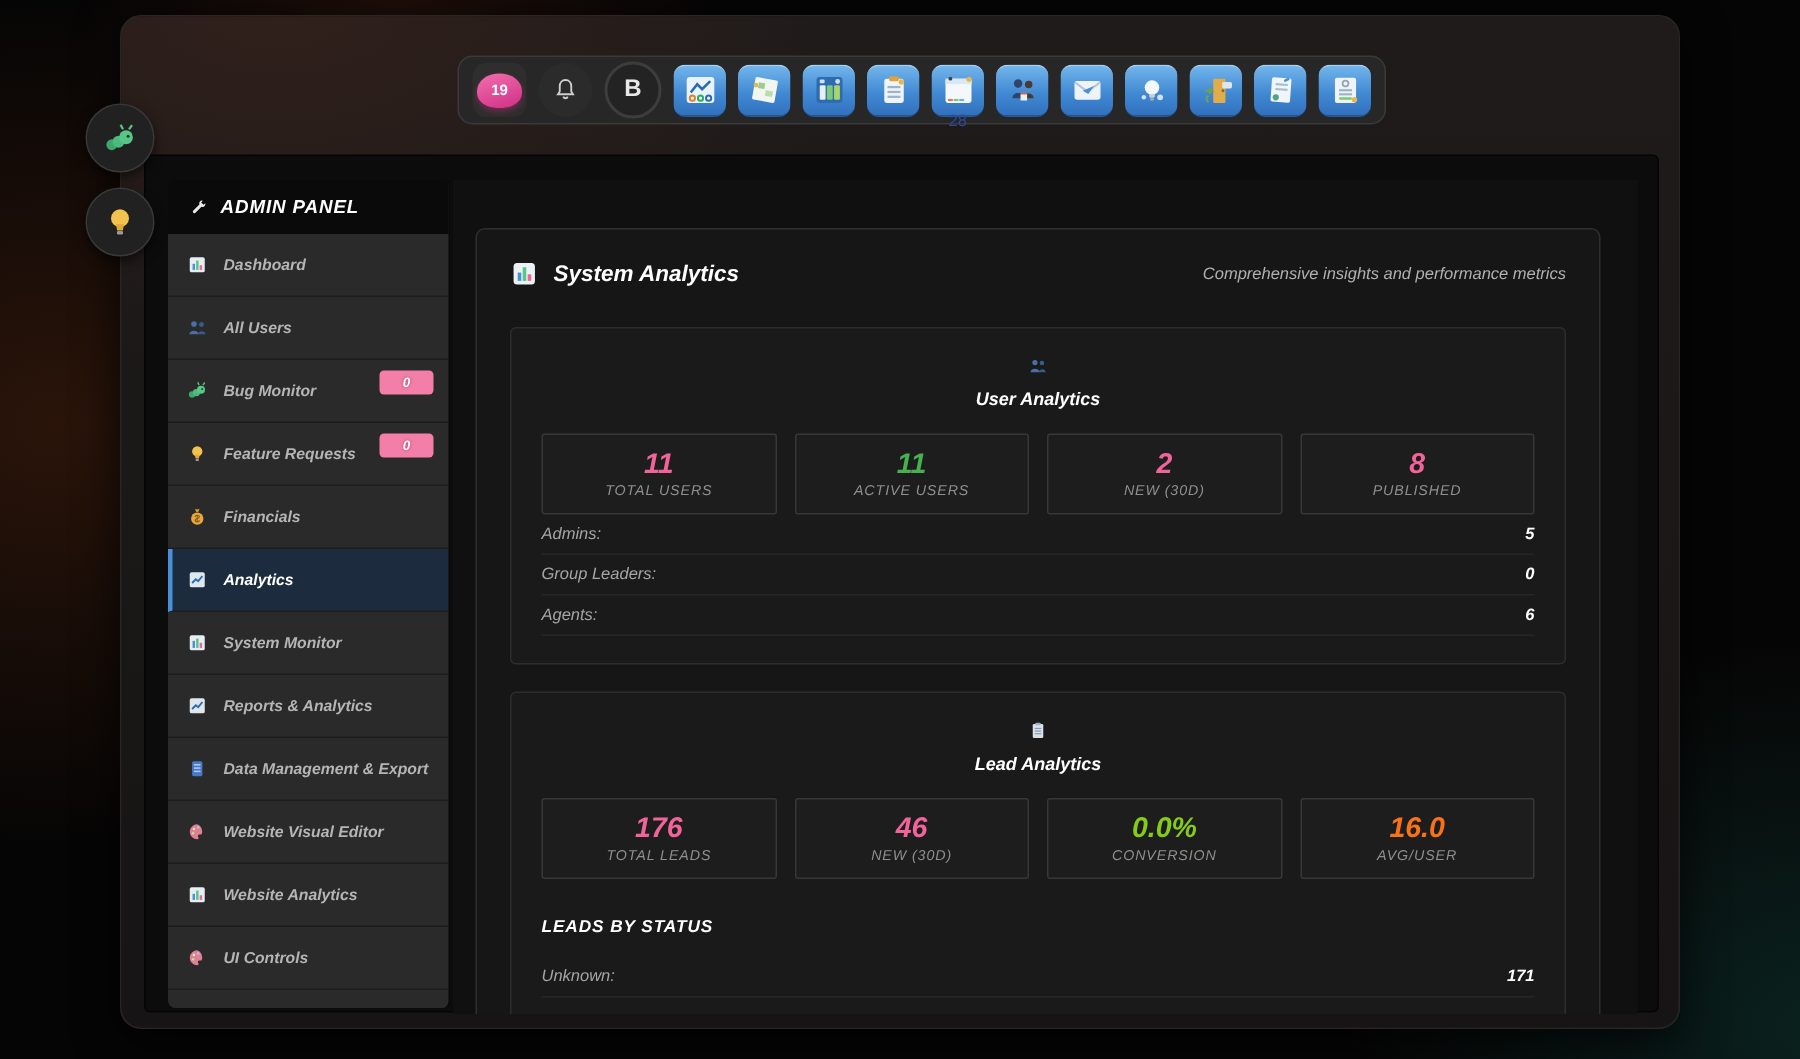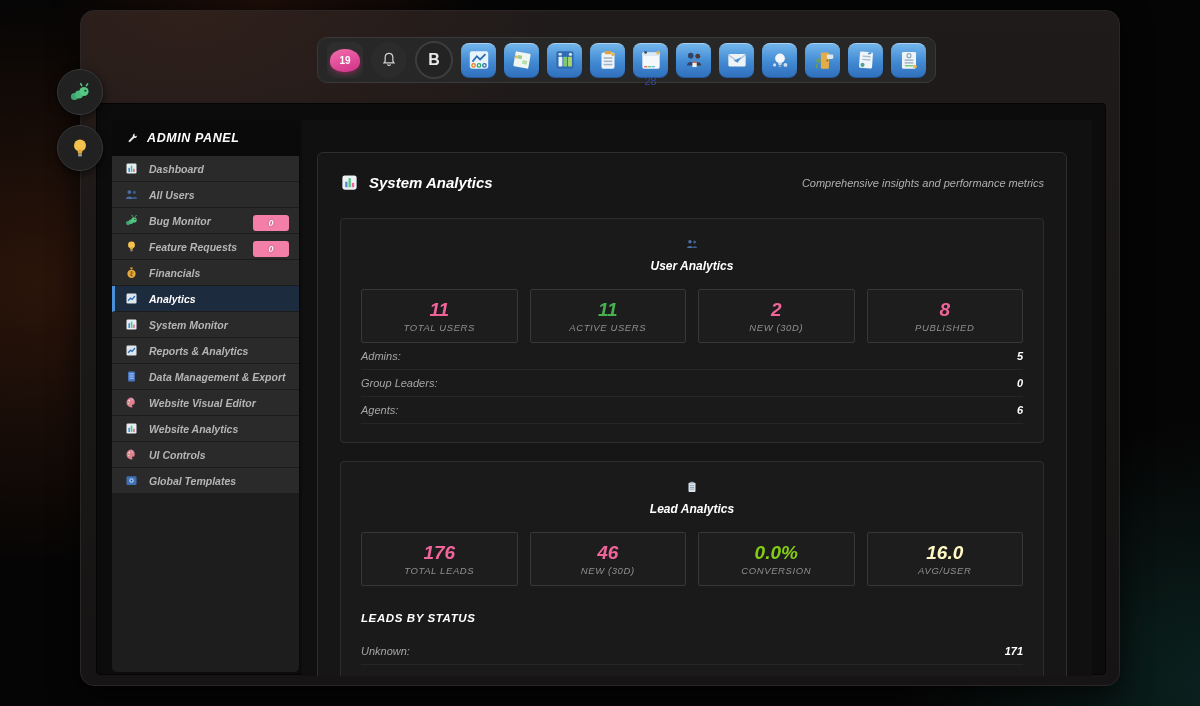--- a/index.html
+++ b/index.html
@@ -18,21 +18,21 @@
     position:absolute; left:80px; top:10px; width:1040px; height:676px;
     border-radius:14px;
     background:
       radial-gradient(640px 360px at 10% 0%, rgba(88,44,26,0.30), transparent 60%),
       linear-gradient(#1f1b1b, #161414);
     border:1px solid #2b2525;
     box-shadow:0 8px 30px rgba(0,0,0,0.7);
   }
   
   .toolbar {
-    position:absolute; left:236px; top:26px; height:46px;
+    position:absolute; left:224px; top:26px; height:46px;
     display:flex; align-items:center; gap:8px; padding:0 9px;
     background:#272727; border:1px solid #3a3a3a; border-radius:10px;
   }
   .tb-slot { width:36px; height:36px; display:flex; align-items:center; justify-content:center;
     border-radius:9px; background:#2e2e2e; cursor:pointer; }
   .tb-slot.round { border-radius:50%; background:#2b2b2b; }
   .tb-avatar { width:38px; height:38px; border-radius:50%; background:#232323;
     border:2px solid #3d3d3d; color:#e8e8e8; font-size:16px; font-weight:bold;
     display:flex; align-items:center; justify-content:center; cursor:pointer; }
   .brain {
@@ -59,21 +59,21 @@
   .sidebar {
     position:absolute; left:15px; top:16px; width:188px; height:552px;
     background:#1d1d1d; border-radius:3px 3px 5px 5px; overflow:hidden;
     border-right:1px solid #0a0a0a;
   }
   .sb-header {
     height:36px; background:#0a0a0a; display:flex; align-items:center; gap:8px;
     padding:0 14px; color:#fff; font-size:12.5px; font-weight:bold; letter-spacing:0.6px;
   }
   .side-item {
-    height:26px; display:flex; align-items:center; gap:10px; padding:0 12px;
+    height:42px; display:flex; align-items:center; gap:10px; padding:0 12px;
     background:#2a2a2a; border-bottom:1px solid #1c1c1c; cursor:pointer; position:relative;
   }
   .side-item .si-label { color:#b5b5b5; font-size:10.5px; font-weight:bold; }
   .side-item.active { background:#1c2b3d; border-left:3px solid #4a90d9; padding-left:9px; }
   .side-item.active .si-label { color:#fff; }
   .si-icon { width:15px; height:15px; display:flex; }
   .si-icon svg { width:15px; height:15px; }
   .si-badge {
     position:absolute; right:10px; top:7px; min-width:36px; height:16px; border-radius:3px;
     background:#f37fa8; color:#fdfdfd; font-size:9px; font-weight:bold;
@@ -479,21 +479,21 @@
             </div>
             <div class="stat-box">
               <span class="stat-val" style="color: rgb(240, 100, 154);">46</span>
               <span class="stat-lab">NEW (30D)</span>
             </div>
             <div class="stat-box">
               <span class="stat-val" style="color: #84cc16;">0.0%</span>
               <span class="stat-lab">CONVERSION</span>
             </div>
             <div class="stat-box">
-              <span class="stat-val" style="color: #fef9c3;">16.0</span>
+              <span class="stat-val" style="color: #f97316;">16.0</span>
               <span class="stat-lab">AVG/USER</span>
             </div>
           </div>
           <div class="sub-head">LEADS BY STATUS</div>
           <div class="rows tight">
             <div class="detail-row">
               <span class="dr-label">Unknown:</span>
               <span class="dr-value">171</span>
             </div>
           </div>

